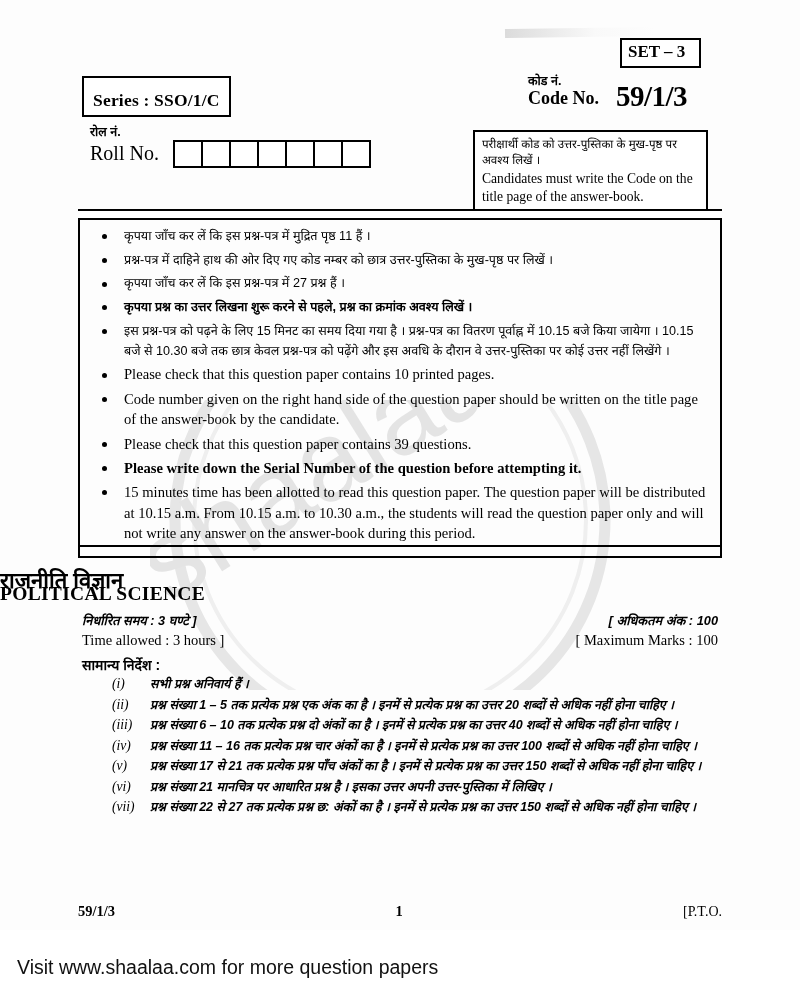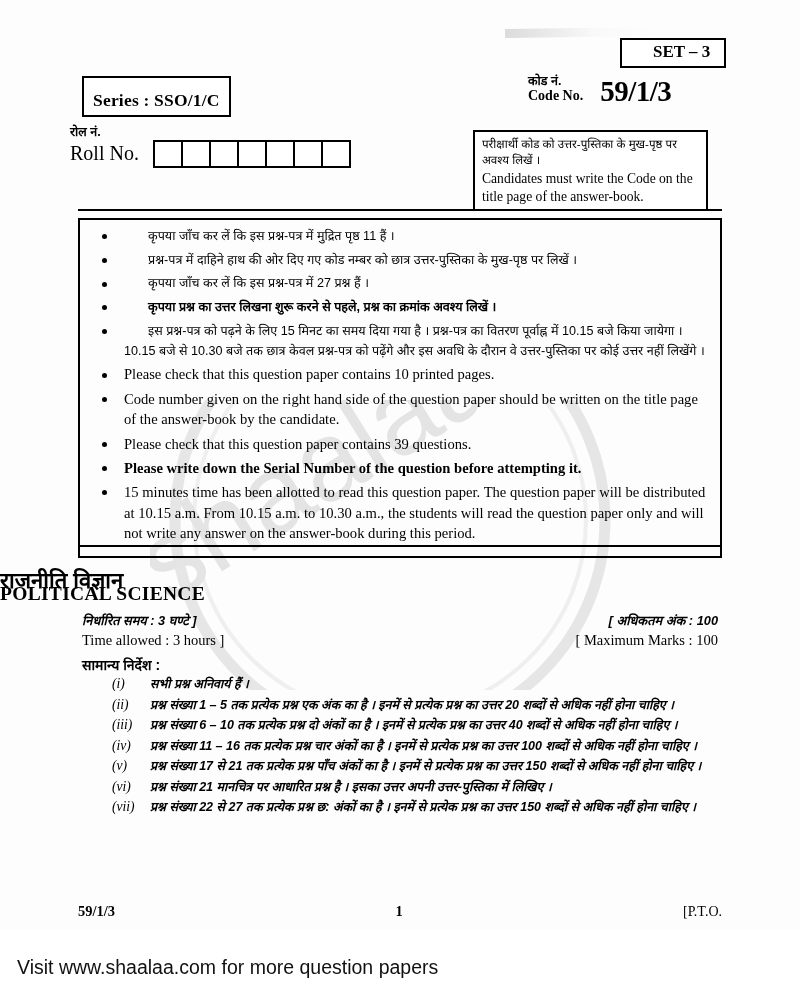--- a/index.html
+++ b/index.html
@@ -56,50 +56,50 @@
     font-weight: 700;
     letter-spacing: .2px;
     white-space: nowrap;
     background: #fff;
   }
 
   .set-box {
     position: absolute;
     left: 620px; top: 38px;
     border: 2px solid #000;
-    padding: 2px 14px 4px 31px;
+    padding: 2px 14px 4px 6px;
     font-size: 17px;
     font-weight: 700;
     white-space: nowrap;
     background: #fff;
   }
 
   .codeno {
     position: absolute;
     left: 528px; top: 74px;
     display: flex;
     align-items: flex-end;
     gap: 17px;
   }
   .codeno .labels { text-align: left; line-height: 1.12; }
   .codeno .lbl-hi {
     font-family: "Liberation Sans", "DejaVu Sans", sans-serif;
     font-size: 12.5px; font-weight: 700;
   }
-  .codeno .lbl-en { font-size: 14px; font-weight: 700; }
+  .codeno .lbl-en { font-size: 18px; font-weight: 700; }
   .codeno .code-val {
     font-size: 29px; font-weight: 700; line-height: .98;
     letter-spacing: -.5px;
     margin-bottom: -2px;
   }
 
   
   .rollno {
     position: absolute;
-    left: 70px; top: 124px;
+    left: 90px; top: 124px;
     display: flex; align-items: flex-start; gap: 14px;
   }
   .rollno .labels { line-height: 1.25; padding-top: 1px; }
   .rollno .lbl-hi {
     font-family: "Liberation Sans", "DejaVu Sans", sans-serif;
     font-size: 12.5px; font-weight: 700;
   }
   .rollno .lbl-en { font-size: 20px; font-weight: 400; }
   .roll-grid {
     display: flex;
@@ -156,21 +156,20 @@
   ul.instr-list li .bullet {
     position: absolute; left: 10px; top: .52em;
     width: 5px; height: 5px; border-radius: 50%;
     background: #000;
   }
   .li-hi {
     font-family: "Liberation Sans", "DejaVu Sans", sans-serif;
     font-size: 12.6px;
     line-height: 1.52;
     text-align: justify;
-    margin-left: 24px;
   }
   .li-en {
     font-size: 14.6px;
     line-height: 1.42;
     text-align: justify;
   }
   .bold { font-weight: 700; }
 
   .hr-instr {
     position: absolute;

